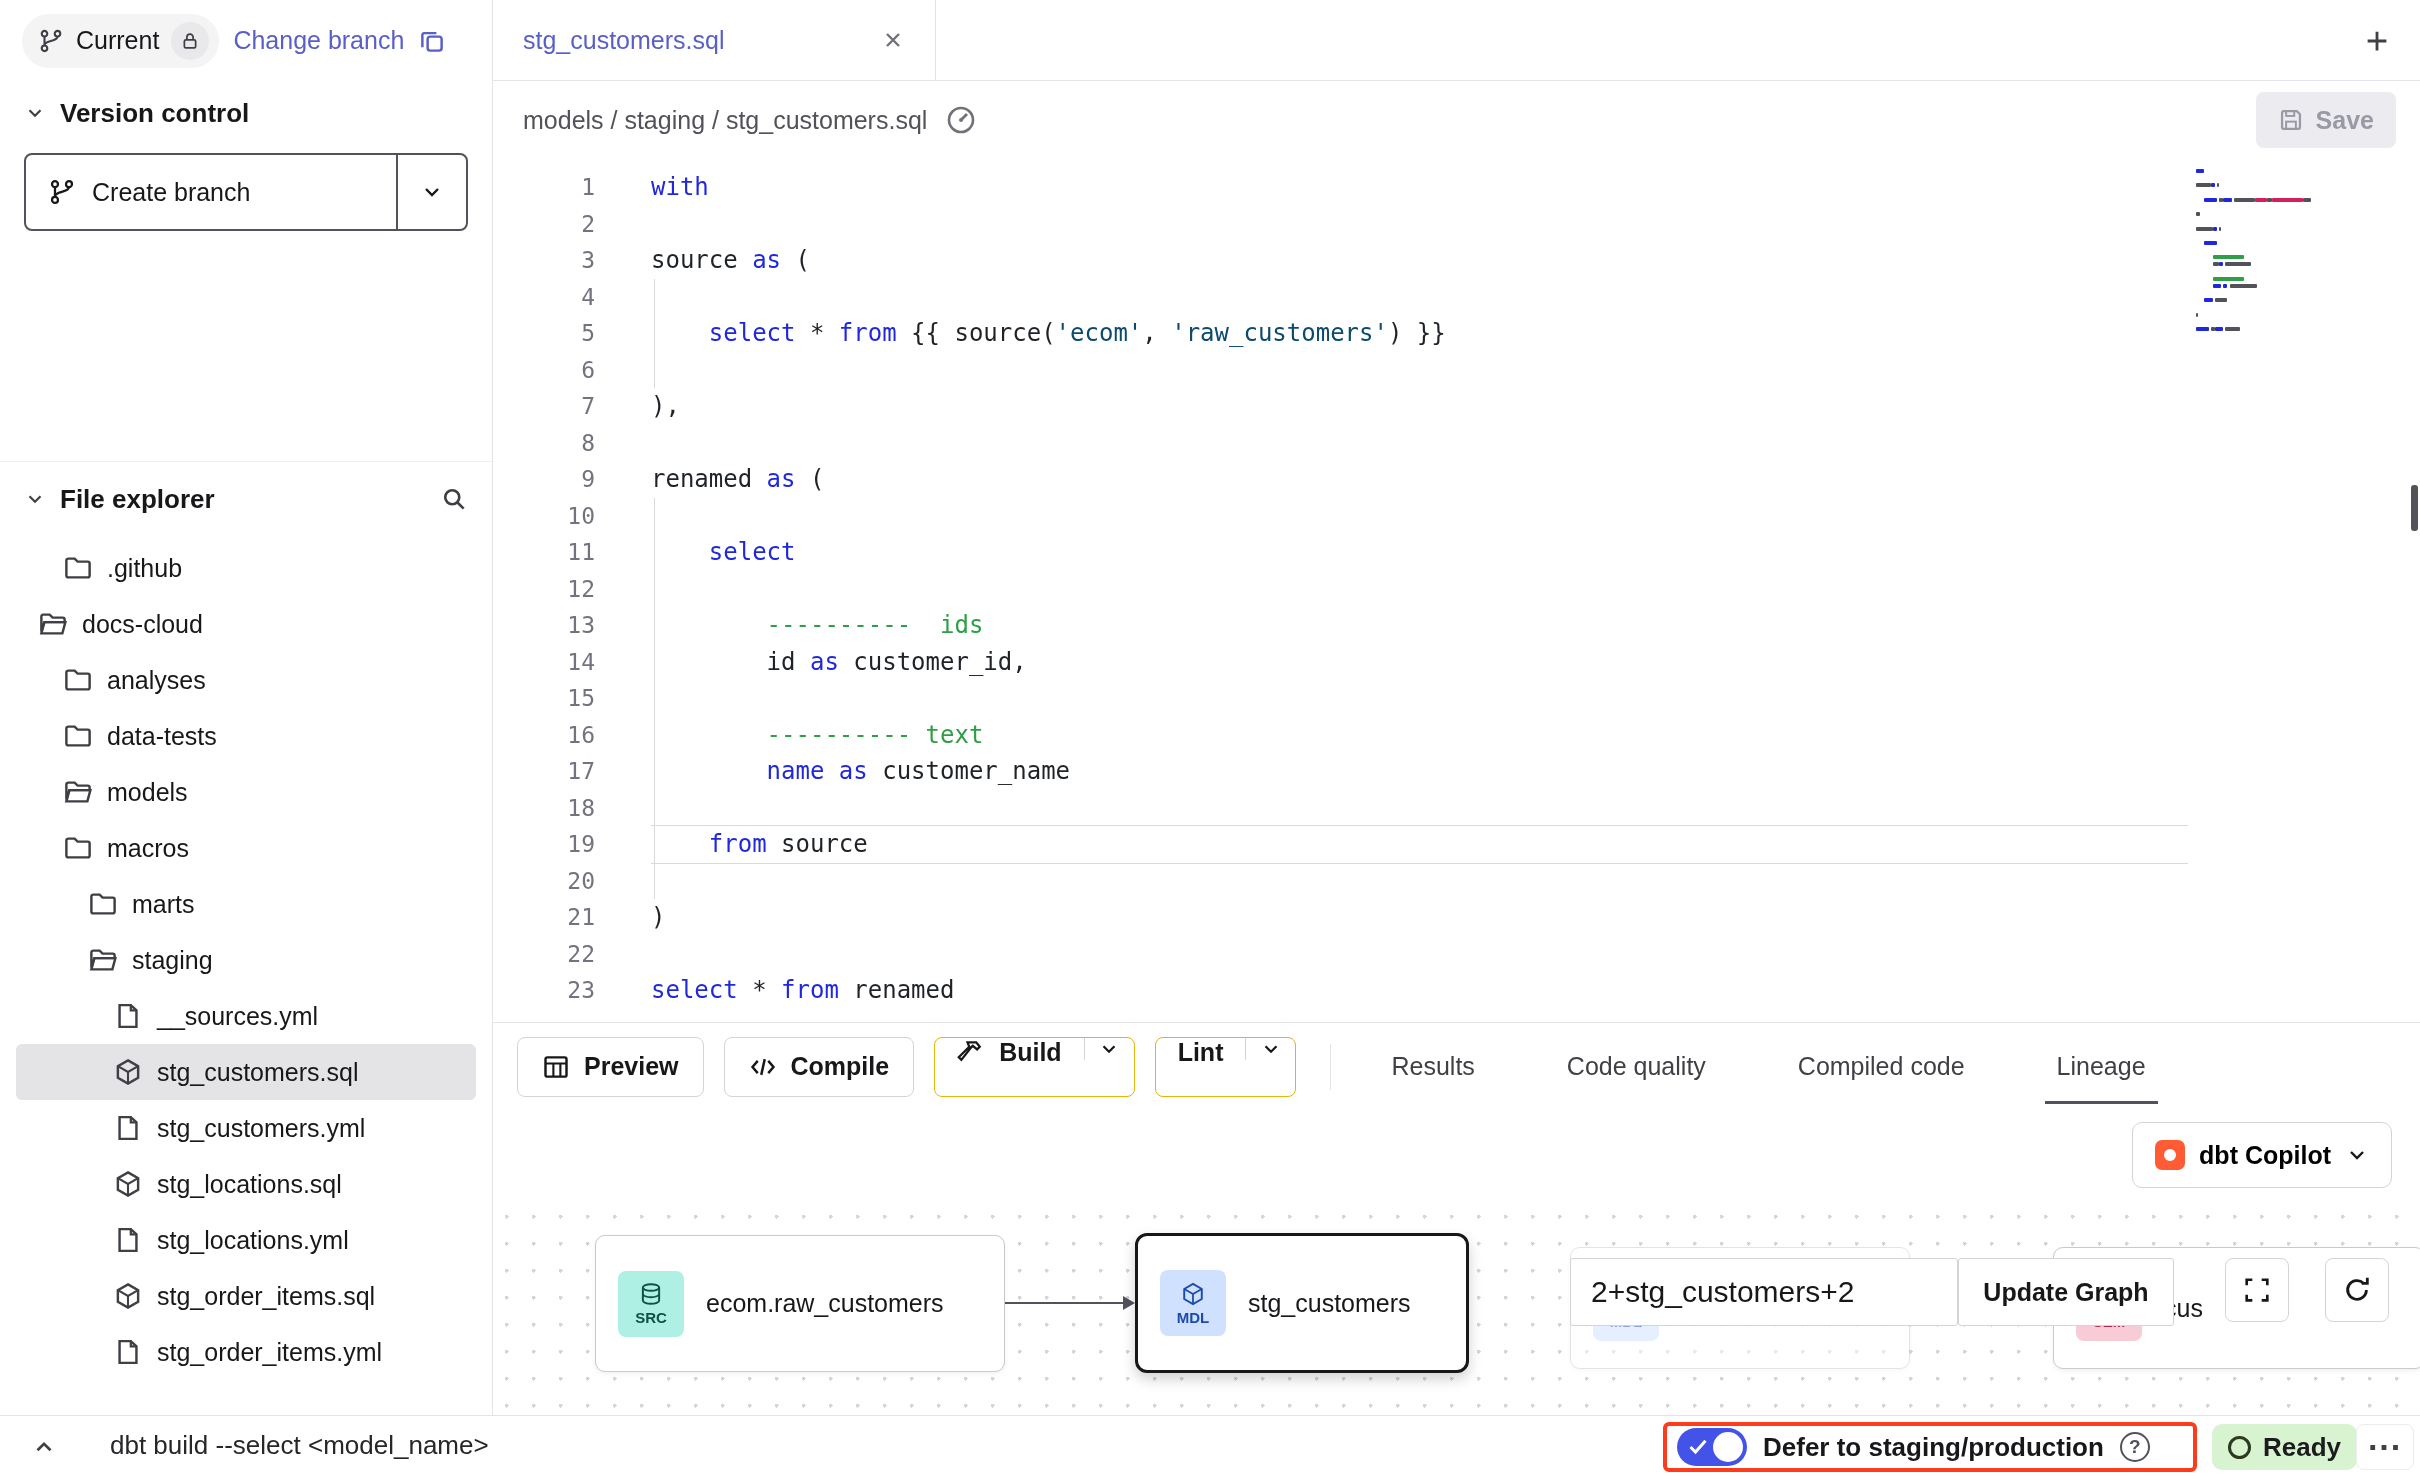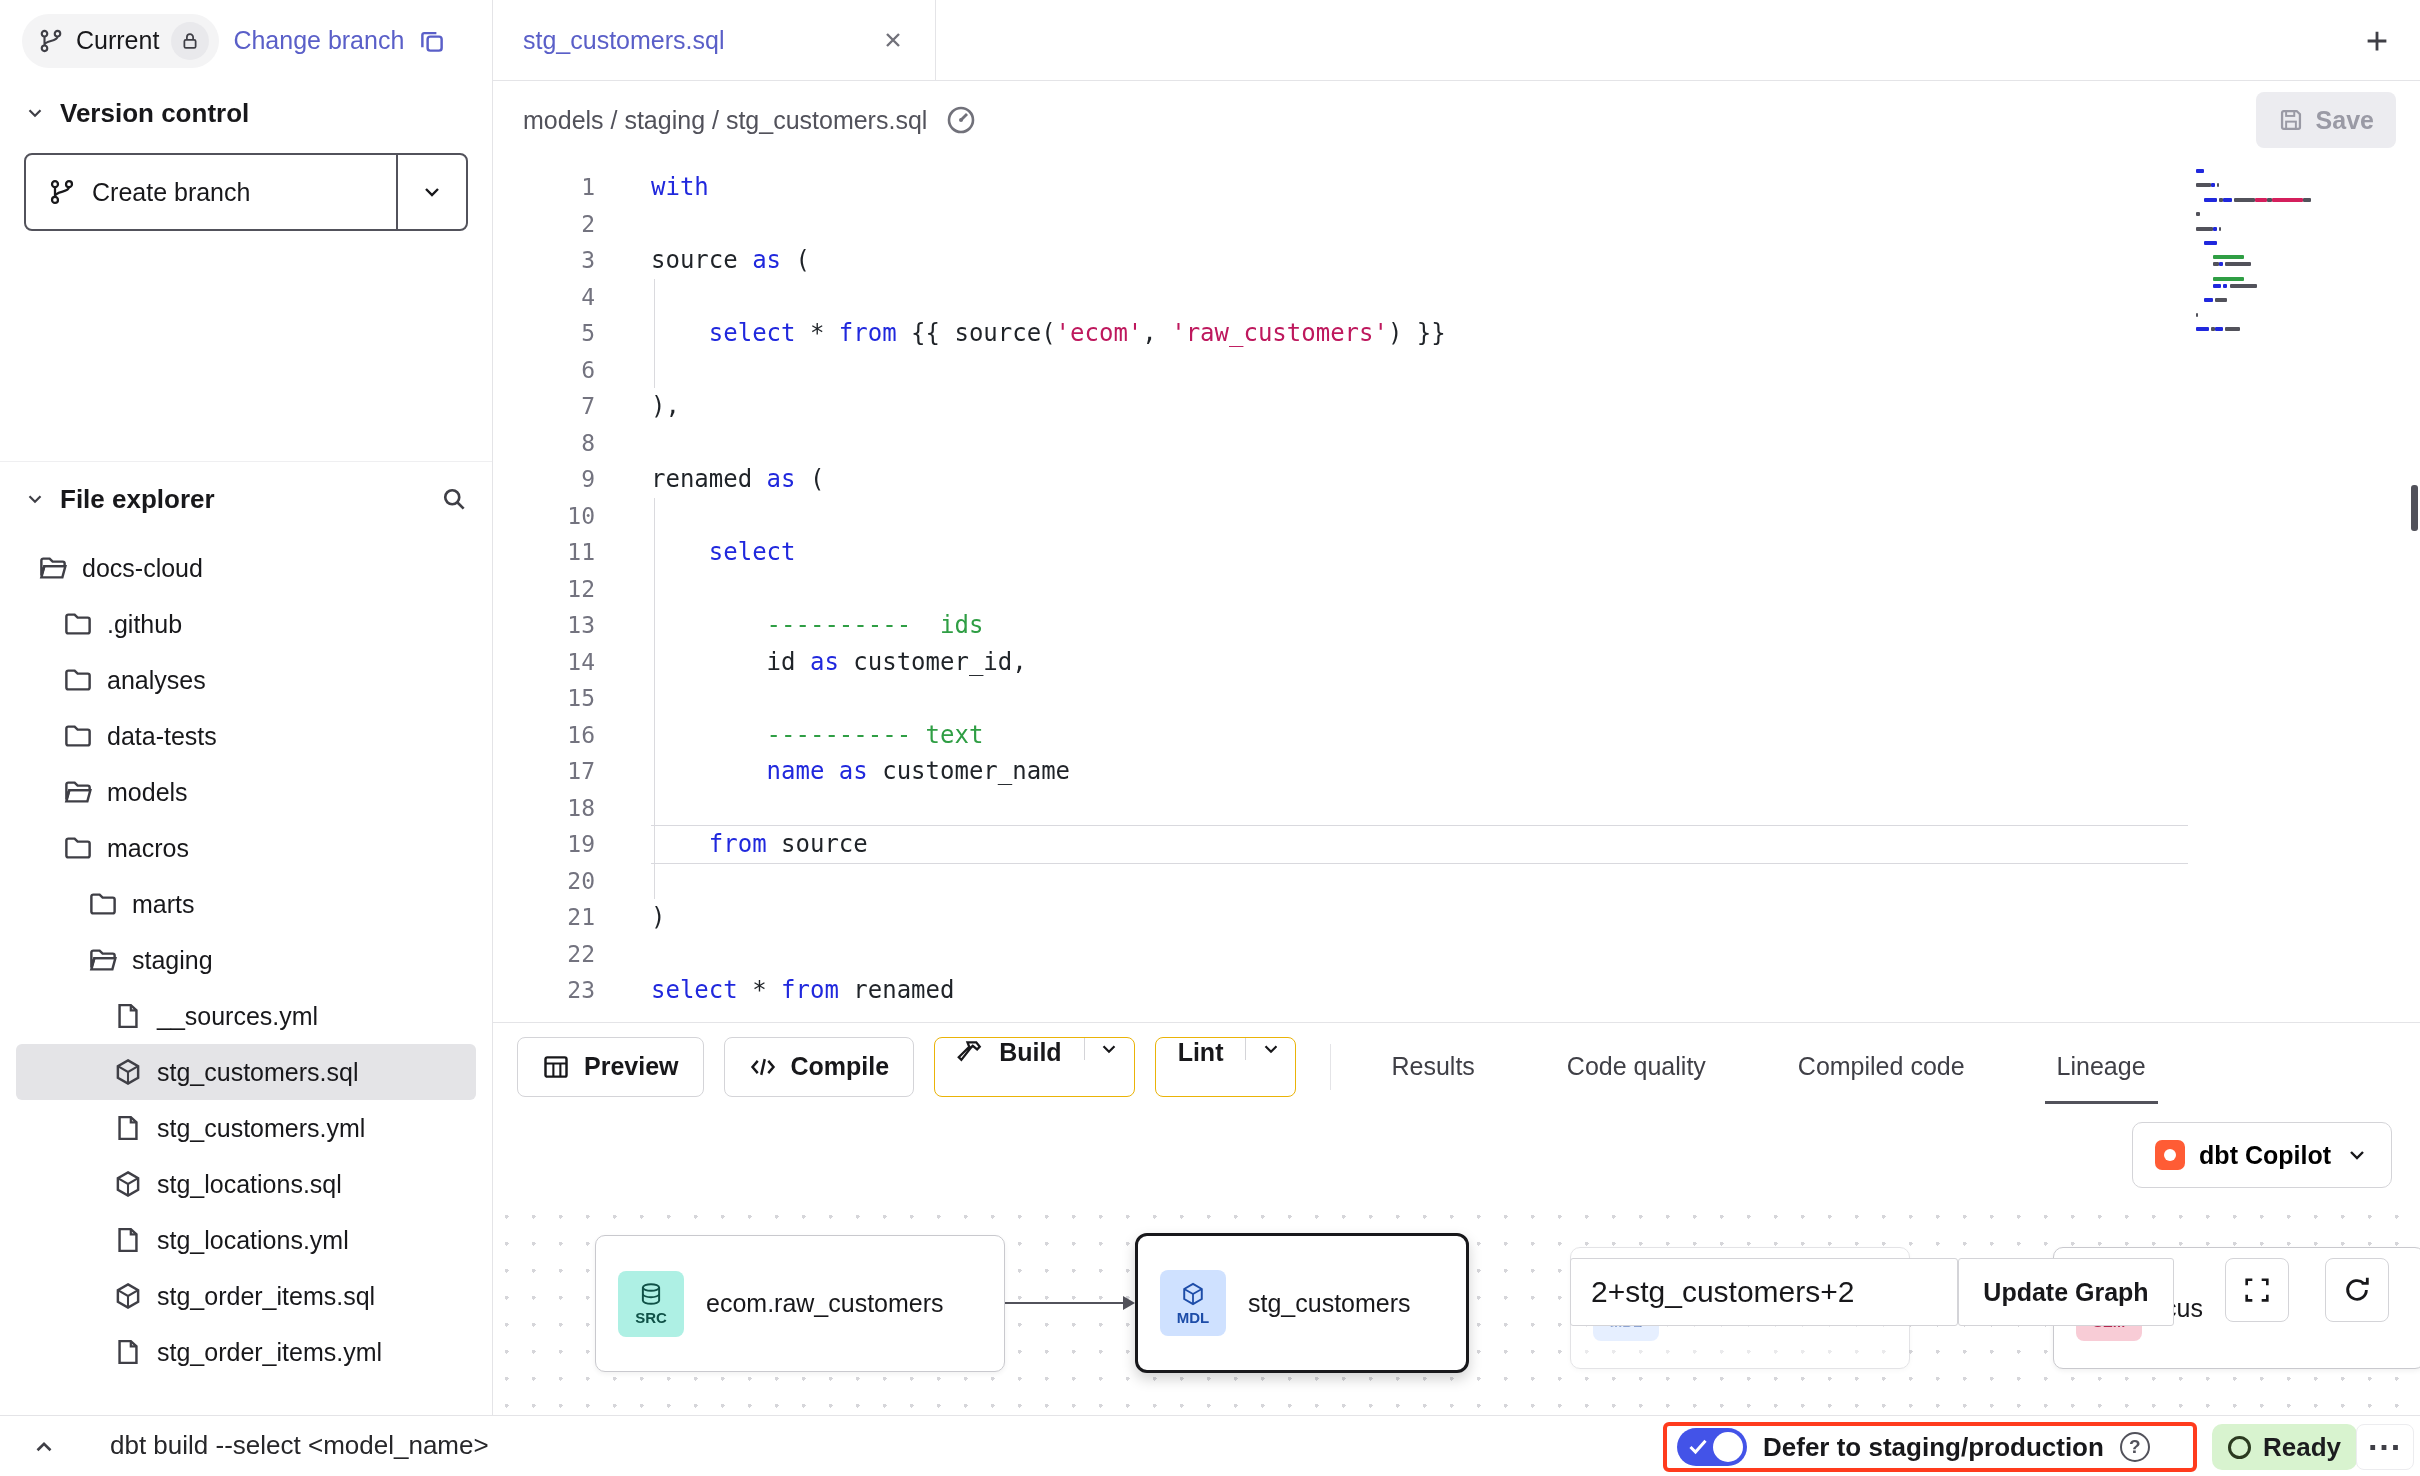--- a/index.html
+++ b/index.html
@@ -40,21 +40,21 @@
   .save-btn{display:flex;align-items:center;gap:12px;background:#ececf0;color:#9a9aa5;border:none;border-radius:8px;height:56px;padding:0 22px;font-size:25px;font-weight:600;cursor:default;}
 
   
   .editor{position:absolute;left:493px;top:159px;width:1927px;height:863px;background:#fff;overflow:hidden;font-family:"DejaVu Sans Mono",monospace;font-size:24px;}
   .code-lines{padding:10px 232px 0 0;}
   .code-line{display:flex;height:36.5px;line-height:36.5px;}
   .ln{width:102px;text-align:right;color:#73737f;flex:none;font-size:23px;}
   .lc{flex:1;margin-left:56px;position:relative;white-space:pre;}
   .lc.guide::before{content:"";position:absolute;left:3px;top:0;bottom:0;width:1px;background:#dadade;}
   .code-line.current .lc{box-shadow:0 -1px 0 #d9d9de,0 1px 0 #d9d9de;}
-  .tk-kw{color:#2028dd;} .tk-str{color:#be185d;} .tk-com{color:#2f9e44;} .tk-pl{color:#1f2328;}
+  .tk-kw{color:#2028dd;} .tk-str{color:#0c4a6e;} .tk-com{color:#2f9e44;} .tk-pl{color:#1f2328;}
   .minimap{position:absolute;top:10px;right:100px;width:124px;}
   .mm-row{height:4px;margin-bottom:3.2px;display:flex;}
   .mm-seg{height:4px;border-radius:1px;}
   .vscroll{position:absolute;right:2px;top:326px;width:7px;height:46px;background:#52525b;border-radius:3px;}
 
   
   .toolrow{position:absolute;left:493px;top:1022px;width:1927px;height:88px;border-top:1px solid #e4e4e7;display:flex;align-items:center;padding:0 24px;background:#fff;}
   .tbtn{display:flex;align-items:center;gap:14px;height:60px;padding:0 24px;background:#fff;border:1px solid #d4d4d8;border-radius:8px;font-size:25px;font-weight:600;color:#18181b;cursor:pointer;margin-right:20px;}
   .tsplit{display:flex;align-items:flex-start;height:60px;border:1px solid #eab308;border-radius:8px;overflow:hidden;margin-right:20px;background:#fff;}
   .tsplit .main{display:flex;align-items:center;gap:14px;padding:0 22px;font-weight:600;cursor:pointer;}
@@ -177,36 +177,36 @@
       <span class="spacer"></span>
       <span>
         <svg width="28" height="28" viewBox="0 0 16 16">
             <circle cx="7" cy="7" r="4" fill="none" stroke="#3f3f46" stroke-width="1.5"></circle>
             <path d="M10 10l3.5 3.5" stroke="#3f3f46" stroke-width="1.5"></path>
           </svg>
       </span>
     </div>
 
     <div class="file-list">
+        <div class="file-item" style="padding-left: 47px;">
+          <span>
+            <svg width="30" height="30" viewBox="0 0 16 16">
+              <path d="M1.8 4a1 1 0 0 1 1-1h3.4l1.6 1.6h5.4a1 1 0 0 1 1 1V12a1 1 0 0 1-1 1H2.8a1 1 0 0 1-1-1z" fill="none" stroke="#3f3f46" stroke-width="1.3"></path>
+            </svg>
+          </span>
+          <span class="flabel">.github</span>
+        </div>
         <div class="file-item" style="padding-left: 22px;">
           <span>
             <svg width="30" height="30" viewBox="0 0 16 16">
               <path d="M1.8 4a1 1 0 0 1 1-1h3.4l1.6 1.6h5.4a1 1 0 0 1 1 1V7H3.4L1.8 12z" fill="none" stroke="#3f3f46" stroke-width="1.3"></path>
               <path d="M3.4 7h11.2L13 13H1.8z" fill="none" stroke="#3f3f46" stroke-width="1.3"></path>
             </svg>
           </span>
           <span class="flabel">docs-cloud</span>
-        </div>
-        <div class="file-item" style="padding-left: 47px;">
-          <span>
-            <svg width="30" height="30" viewBox="0 0 16 16">
-              <path d="M1.8 4a1 1 0 0 1 1-1h3.4l1.6 1.6h5.4a1 1 0 0 1 1 1V12a1 1 0 0 1-1 1H2.8a1 1 0 0 1-1-1z" fill="none" stroke="#3f3f46" stroke-width="1.3"></path>
-            </svg>
-          </span>
-          <span class="flabel">.github</span>
         </div>
         <div class="file-item" style="padding-left: 47px;">
           <span>
             <svg width="30" height="30" viewBox="0 0 16 16">
               <path d="M1.8 4a1 1 0 0 1 1-1h3.4l1.6 1.6h5.4a1 1 0 0 1 1 1V12a1 1 0 0 1-1 1H2.8a1 1 0 0 1-1-1z" fill="none" stroke="#3f3f46" stroke-width="1.3"></path>
             </svg>
           </span>
           <span class="flabel">analyses</span>
         </div>
         <div class="file-item" style="padding-left: 47px;">

